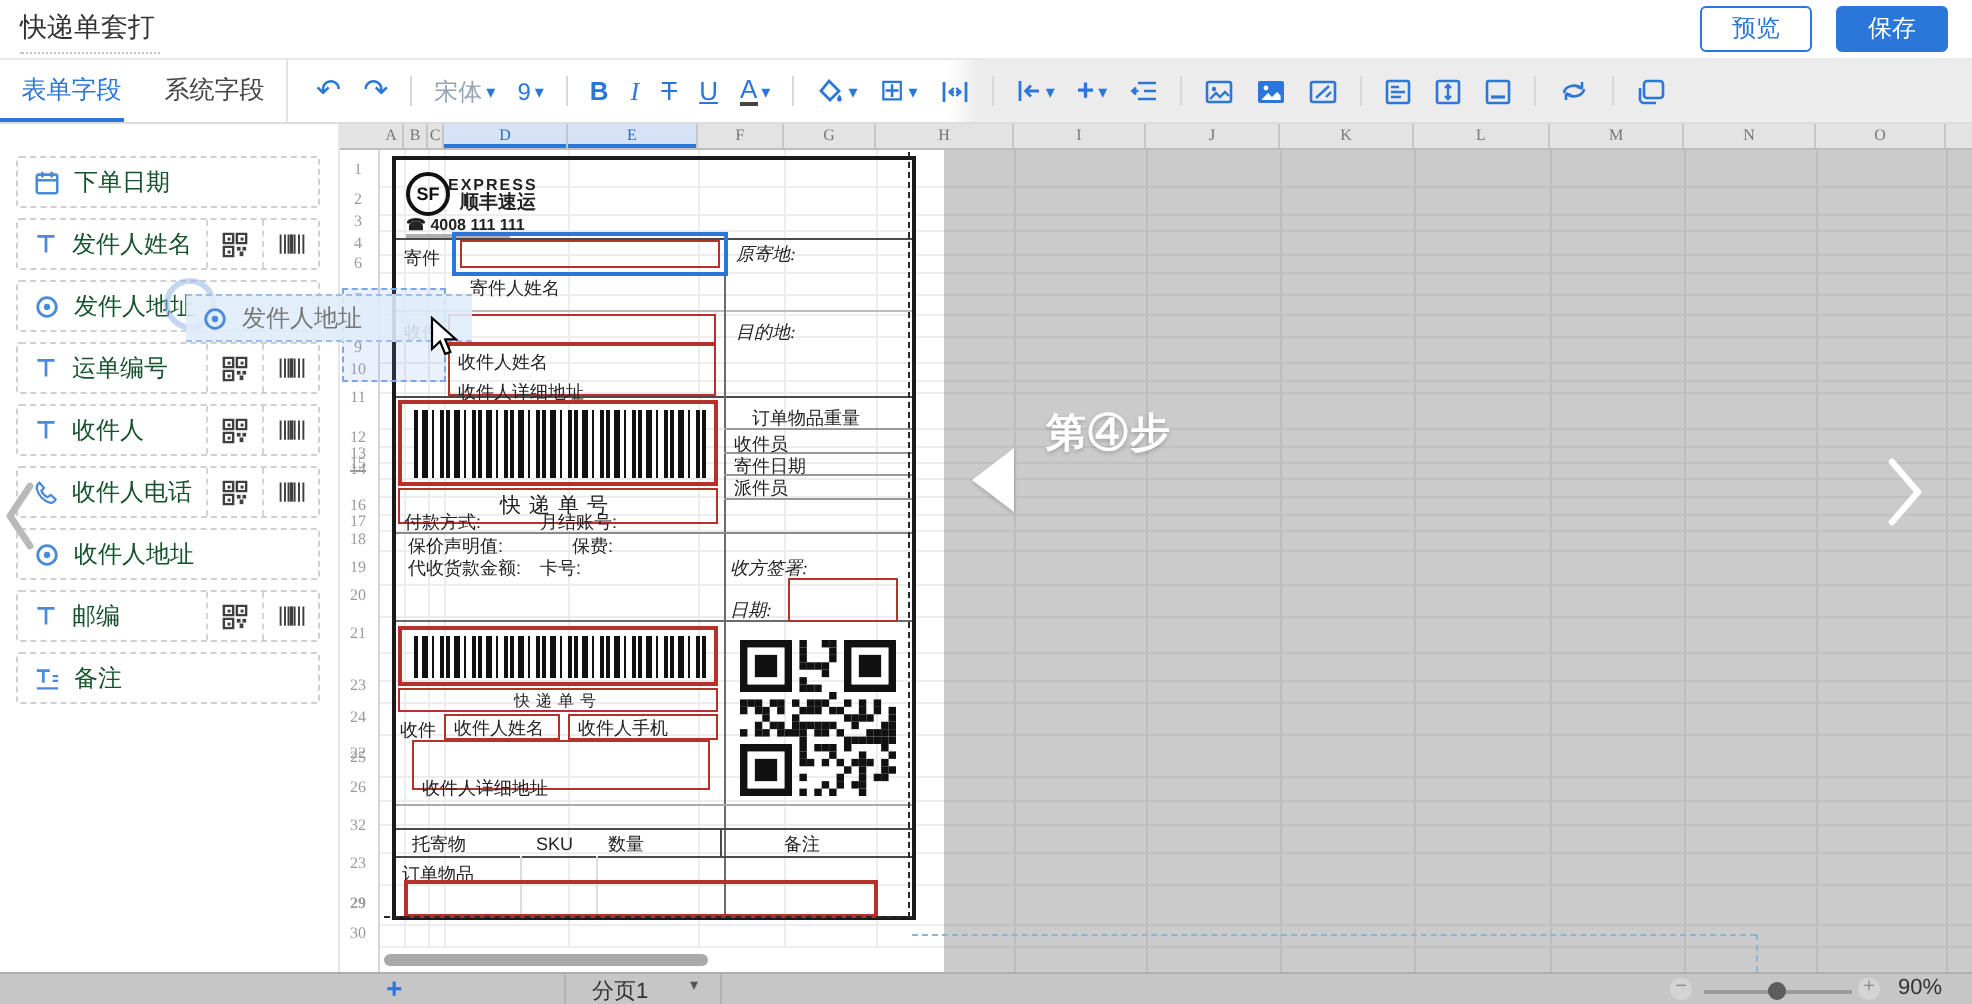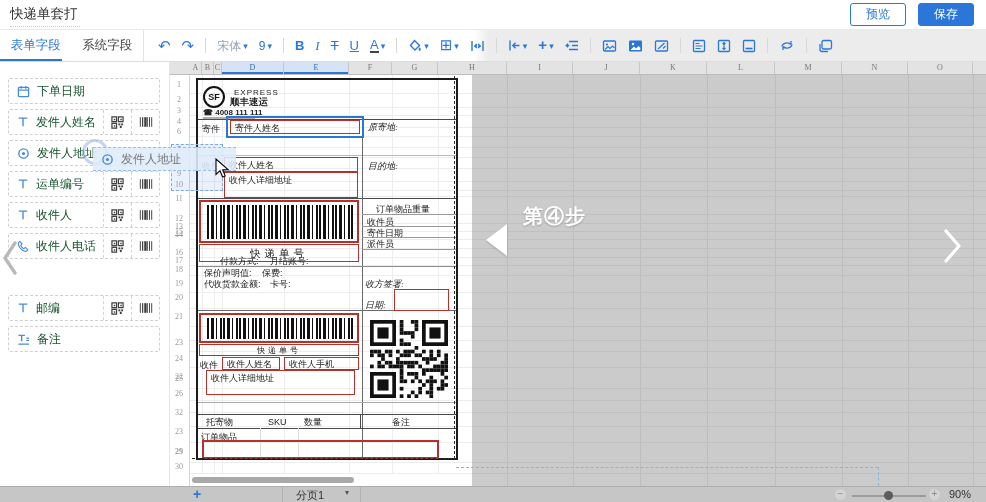--- a/index.html
+++ b/index.html
@@ -54,21 +54,21 @@
   #page{position:absolute;left:20px;top:13px;width:282px;height:411px;background:#fff}
   #rowheader{position:absolute;left:0;top:13px;width:20px;height:411px;background:#fff;border-right:1px solid #d5d5d5;box-sizing:border-box}
   #rowhl{position:absolute;left:0;top:53px;width:20px;height:81px;background:#dbe8f8}
   .rownum{position:absolute;left:0;width:18px;text-align:center;font-family:"Liberation Serif",serif;font-size:8px;color:#999;cursor:pointer}
   .gl{position:absolute;pointer-events:none}
   
   #tpl{position:absolute;left:26px;top:16px;width:258px;height:378px;border:2px solid #1b1b1b;box-sizing:content-box}
   #tpl .t{position:absolute;font-size:9px;color:#222;white-space:nowrap;line-height:10px}
   #tpl .t.it{font-style:italic;font-family:"Liberation Serif",serif}
   #tpl .rb{position:absolute;border:1.5px solid var(--fieldred);box-sizing:border-box}
-  #tpl .rb .t{position:static;display:block;padding:2px 0 0 4px}
+  #tpl .rb .t{position:static;display:block;padding:18px 0 0 4px}
   #tpl .ln{position:absolute}
   .bars{position:absolute;background:repeating-linear-gradient(90deg,#111 0 2px,#fff 2px 4px,#111 4px 7px,#fff 7px 9px,#111 9px 10px,#fff 10px 13px,#111 13px 15px,#fff 15px 16px)}
   .selbox{position:absolute;border:2px solid var(--accent);box-sizing:border-box}
   
   .dashV{position:absolute;width:0;border-left:1px dashed #2a2a2a}
   .dashH{position:absolute;height:0;border-top:1px dashed #2a2a2a}
   .tealV{position:absolute;width:0;border-left:1px dashed #86b7d8}
   .tealH{position:absolute;height:0;border-top:1px dashed #86b7d8}
   #hscroll{position:absolute;left:22px;top:415px;width:162px;height:6px;border-radius:3px;background:#a9a9a9;cursor:pointer}
   
@@ -335,20 +335,29 @@
           <rect x="11" y="8" width="2" height="2" fill="#3f3f3f"></rect>
           <rect x="9.5" y="10.5" width="2" height="2.5" fill="#3f3f3f"></rect>
         </svg>
       </span>
       <span class="sb-sub">
         <svg width="14" height="12" viewBox="0 0 16 13">
           <path d="M1.5 1v11M4 1v11M6 1v11M9.5 1v11M12 1v11M14.5 1v11" stroke="#3f3f3f" stroke-width="1.1"></path>
           <path d="M7.7 1v11" stroke="#3f3f3f" stroke-width="2"></path>
         </svg>
       </span>
+    </div>
+    <div class="sb-item" style="top: 202px;">
+      <span class="ic">
+        <svg width="13" height="13" viewBox="0 0 14 14">
+          <circle cx="7" cy="7" r="5" fill="none" stroke="#4a8ad8" stroke-width="1.5"></circle>
+          <circle cx="7" cy="7" r="1.7" fill="#4a8ad8"></circle>
+        </svg>
+      </span>
+      <span class="lb">收件人地址</span>
     </div>
     <div class="sb-item" style="top: 233px;">
       <span class="ic">
         <svg width="12" height="12" viewBox="0 0 14 14">
           <path d="M2 2.5h10M7 2.5V12" stroke="#4a8ad8" stroke-width="1.6" fill="none"></path>
         </svg>
       </span>
       <span class="lb">邮编</span>
       <span class="sb-sub">
         <svg width="13" height="13" viewBox="0 0 14 14">
@@ -511,21 +520,21 @@
       <span class="colcell" style="left: 470px; width: 67px;">K</span>
       <span class="colcell" style="left: 537px; width: 68px;">L</span>
       <span class="colcell" style="left: 605px; width: 67px;">M</span>
       <span class="colcell" style="left: 672px; width: 66px;">N</span>
       <span class="colcell" style="left: 738px; width: 65px;">O</span>
     </div>
 
   <div id="tpl">
 
     <div class="abs" style="left:5px;top:6px;width:22px;height:22px;border:2px solid #111;border-radius:50%;box-sizing:border-box;text-align:center;font-size:9px;font-weight:bold;line-height:18px;color:#111">SF</div>
-    <div class="t" style="left:36px;top:8px;font-weight:normal;font-size:8px;letter-spacing:1px">EXPRESS</div>
+    <div class="t" style="left:26px;top:8px;font-weight:bold;font-size:8px;letter-spacing:1px">EXPRESS</div>
     <div class="t" style="left:32px;top:17px;font-weight:bold;font-size:9.5px">顺丰速运</div>
     <div class="t" style="left:5px;top:28px;font-size:8px;font-weight:bold">☎ 4008 111 111</div>
     <div class="ln" style="left:5px;top:37px;width:52px;height:2px;background:#b0b0b0"></div>
 
     <i class="ln" style="left:0;top:39px;width:258px;height:1px;background:#4a4a4a"></i>
     <i class="ln" style="left:0;top:75px;width:258px;height:1px;background:#bbb"></i>
     <i class="ln" style="left:0;top:118px;width:258px;height:1px;background:#4a4a4a"></i>
     <i class="ln" style="left:164px;top:39px;width:1px;height:339px;background:#6a6a6a"></i>
     <i class="ln" style="left:164px;top:134px;width:94px;height:1px;background:#999"></i>
     <i class="ln" style="left:164px;top:146px;width:94px;height:1px;background:#999"></i>
@@ -561,24 +570,24 @@
     </div>
     <div class="rb" style="left:1px;top:164px;width:160px;height:18px">
       <span class="t" style="display:block;text-align:center;padding:3px 0 0 0;font-size:10.5px;letter-spacing:4px">快递单号</span>
     </div>
 
     <div class="t" style="left:178px;top:124px">订单物品重量</div>
     <div class="t" style="left:169px;top:137px">收件员</div>
     <div class="t" style="left:169px;top:148px">寄件日期</div>
     <div class="t" style="left:169px;top:159px">派件员</div>
 
-    <div class="t" style="left:22px;top:176px">付款方式:</div>
+    <div class="t" style="left:4px;top:176px">付款方式:</div>
     <div class="t" style="left:72px;top:176px">月结账号:</div>
     <div class="t" style="left:6px;top:188px">保价声明值:</div>
-    <div class="t" style="left:64px;top:188px">保费:</div>
+    <div class="t" style="left:88px;top:188px">保费:</div>
     <div class="t" style="left:6px;top:199px">代收货款金额:</div>
     <div class="t" style="left:72px;top:199px">卡号:</div>
     <div class="t it" style="left:167px;top:199px">收方签署:</div>
     <div class="rb" style="left:196px;top:209px;width:55px;height:22px"></div>
     <div class="t it" style="left:167px;top:220px">日期:</div>
 
     <div class="rb" style="left:1px;top:233px;width:160px;height:30px;border-width:2px">
       <div class="bars" style="left:6px;top:3px;width:146px;height:21px"></div>
     </div>
     <div class="rb" style="left:1px;top:264px;width:160px;height:12px">

